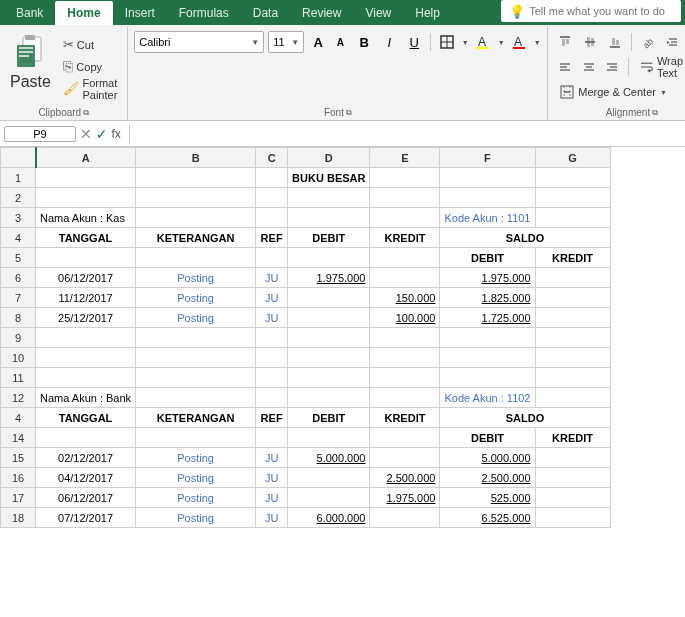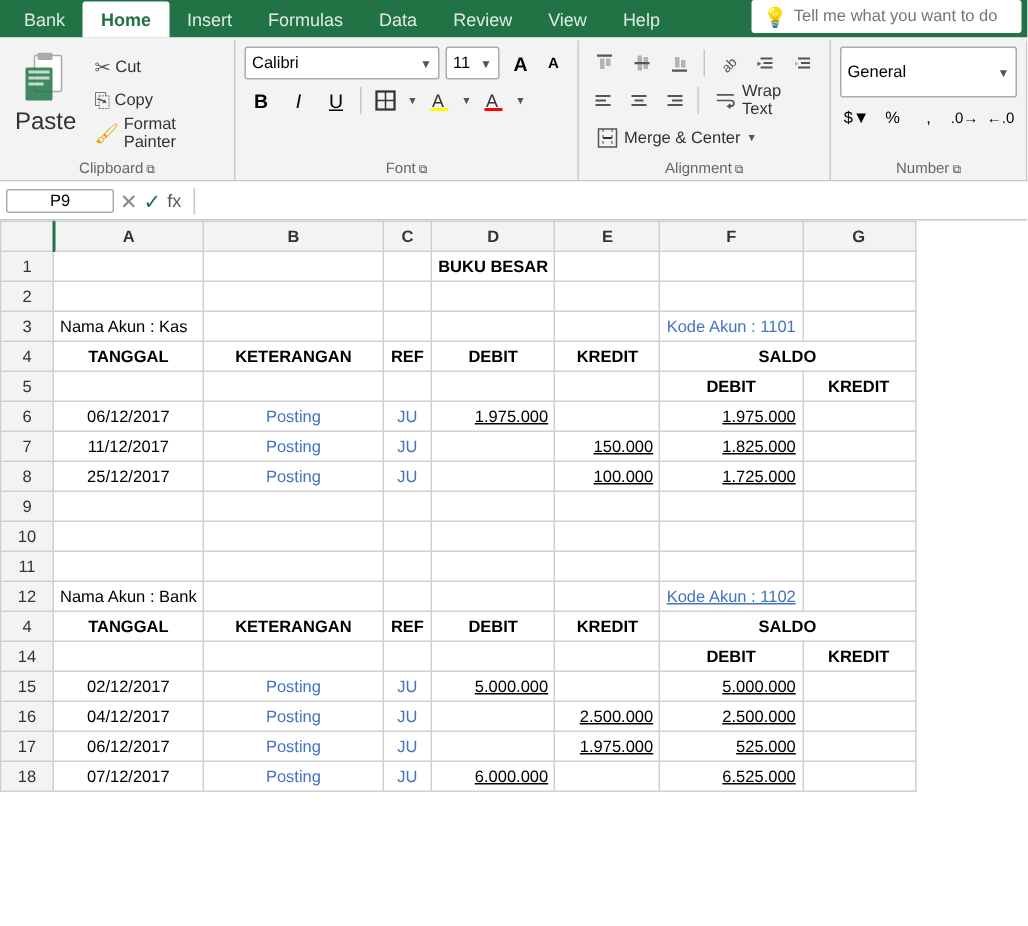--- a/index.html
+++ b/index.html
@@ -89,21 +89,21 @@
         </div>
       </div>
       <div class="group-footer">
         <span>Clipboard</span>
         <span style="font-size:8px;color:#555;">⧉</span>
       </div>
     </div>
 
     <div class="ribbon-group-wrap">
       <div class="group-body">
-        <div style="display:flex;flex-direction:column;gap:3px;">
+        <div style="display:flex;flex-direction:row;gap:3px;">
           <div style="display:flex;align-items:center;gap:4px;">
             <div style="display:flex;align-items:center;background:white;border:1px solid #ababab;border-radius:2px;padding:1px 4px;height:22px;min-width:130px;cursor:pointer;gap:4px;">
               <span style="font-size:11px;flex:1;">Calibri</span>
               <span style="font-size:8px;color:#555;">▼</span>
             </div>
             <div style="display:flex;align-items:center;background:white;border:1px solid #ababab;border-radius:2px;padding:1px 4px;height:22px;width:36px;cursor:pointer;gap:2px;">
               <span style="font-size:11px;flex:1;">11</span>
               <span style="font-size:8px;color:#555;">▼</span>
             </div>
             <div style="display:flex;gap:2px;">
@@ -422,21 +422,21 @@
             <td class="cell"></td>
             <td class="cell"></td>
           </tr>
           <tr>
             <td class="row-header">12</td>
             <td class="cell">Nama Akun : Bank</td>
             <td class="cell"></td>
             <td class="cell"></td>
             <td class="cell"></td>
             <td class="cell"></td>
-            <td class="cell" style="color:#4472C4;text-align:right;text-decoration:underline;">Kode Akun : 1102</td>
+            <td class="cell" style="color:#4472C4;text-align:right;">Kode Akun : 1102</td>
             <td class="cell"></td>
           </tr>
           <tr>
             <td class="row-header">4</td>
             <td class="cell bold center">TANGGAL</td>
             <td class="cell bold center">KETERANGAN</td>
             <td class="cell bold center">REF</td>
             <td class="cell bold center">DEBIT</td>
             <td class="cell bold center">KREDIT</td>
             <td class="cell bold center" style="border: 1px solid rgb(208, 208, 208); text-align: center; font-weight: bold;" colspan="2">SALDO</td>

